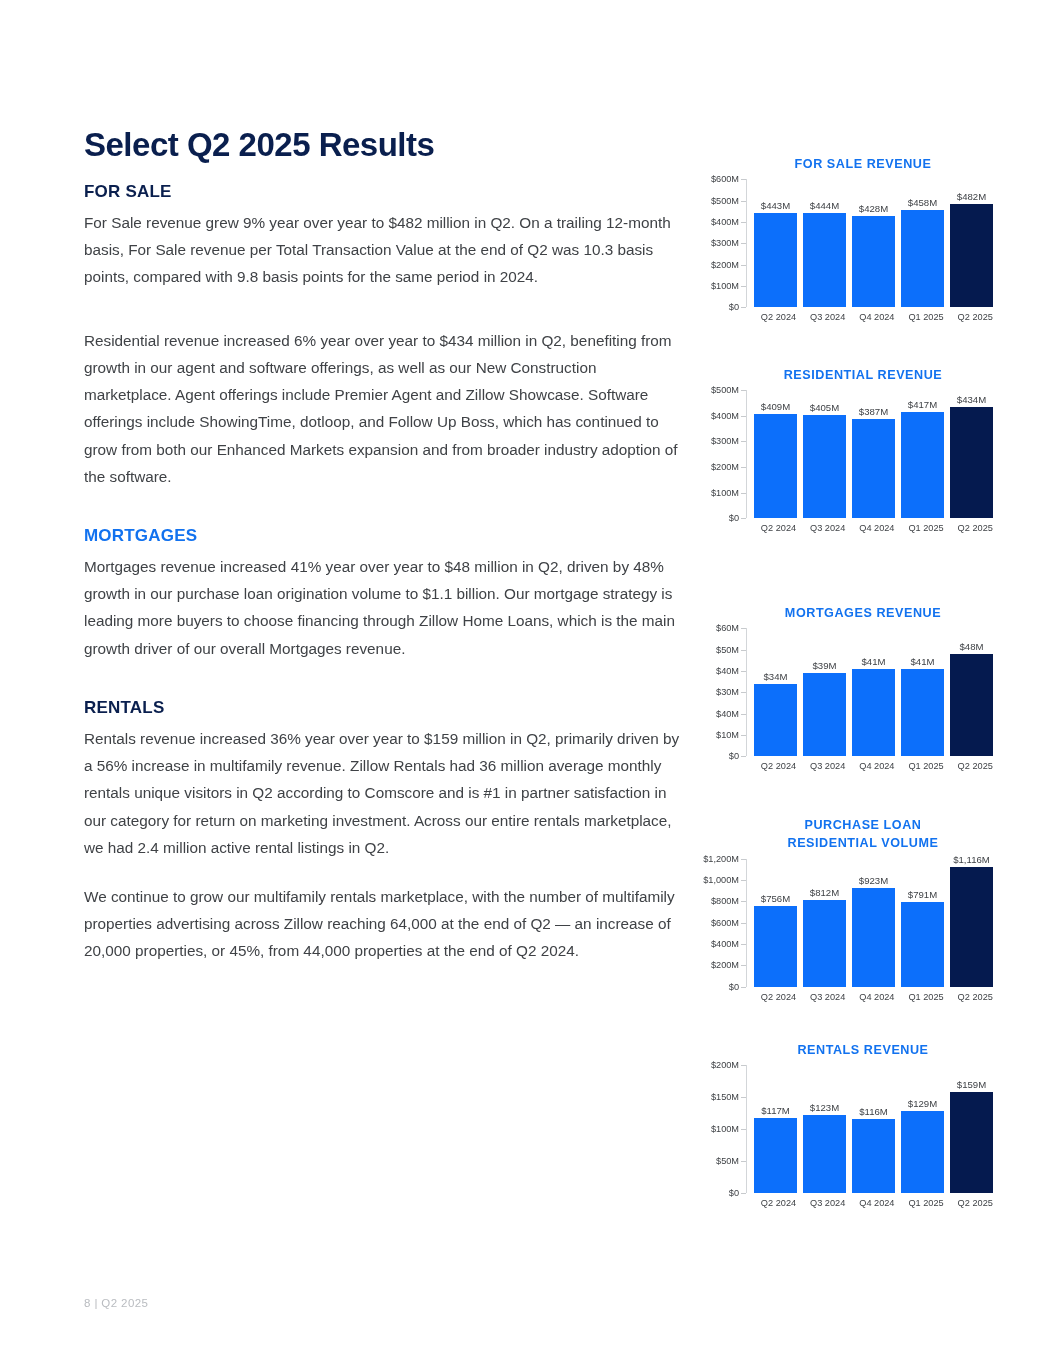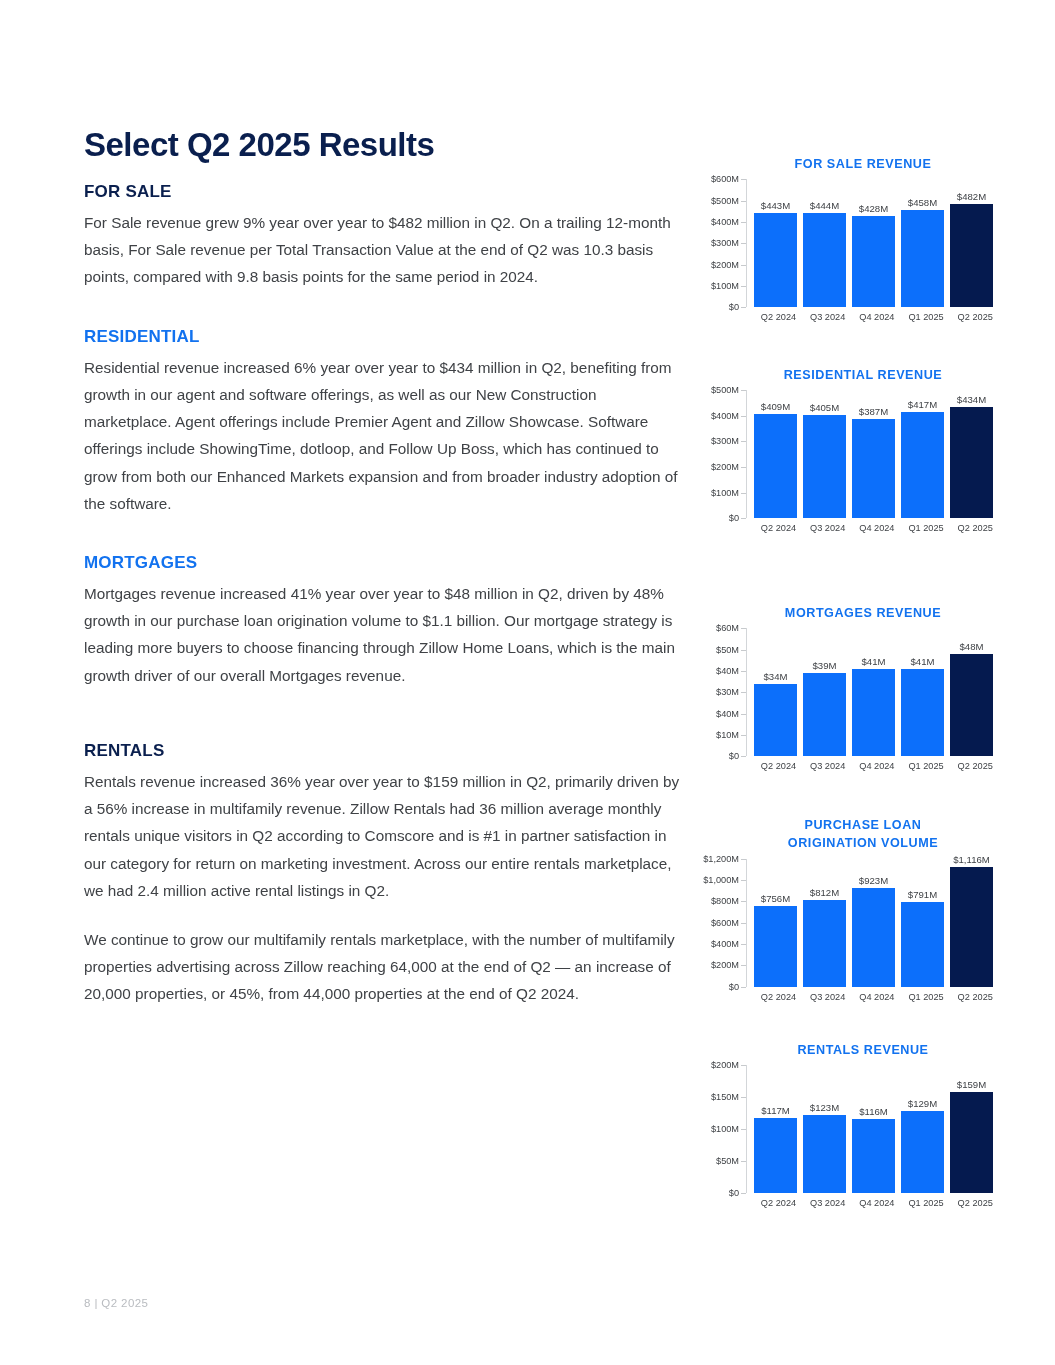--- a/index.html
+++ b/index.html
@@ -23,21 +23,21 @@
     letter-spacing: -0.5px;
     margin-bottom: 18px;
   }
   .section { margin-bottom: 6px; }
   .section-heading {
     font-size: 17px;
     font-weight: 800;
     letter-spacing: 0.2px;
     margin-bottom: 7px;
   }
-  .section-heading.navy { color: #0a1f4e; margin-top: 16px; }
+  .section-heading.navy { color: #0a1f4e; }
   .section-heading.blue { color: #1272ef; }
   .body-text {
     font-size: 15.3px;
     line-height: 1.78;
     color: #3f4246;
   }
   .gap-lg { height: 30px; }
   .gap-md { height: 22px; }
 
   .footer {
@@ -148,21 +148,20 @@
 
   <div class="content">
     <h1 class="page-title">Select Q2 2025 Results</h1>
     <div id="sections">
         <div class="section">
           <div class="section-heading navy">FOR SALE</div>
           <p class="body-text">For Sale revenue grew 9% year over year to $482 million in Q2. On a trailing 12-month basis, For Sale revenue per Total Transaction Value at the end of Q2 was 10.3 basis points, compared with 9.8 basis points for the same period in 2024.</p>
         </div>
         <div class="gap-lg"></div>
         <div class="section">
-          <div class="section-heading blue">RESIDENTIAL</div>
           <p class="body-text">Residential revenue increased 6% year over year to $434 million in Q2, benefiting from growth in our agent and software offerings, as well as our New Construction marketplace. Agent offerings include Premier Agent and Zillow Showcase. Software offerings include ShowingTime, dotloop, and Follow Up Boss, which has continued to grow from both our Enhanced Markets expansion and from broader industry adoption of the software.</p>
         </div>
         <div class="gap-lg"></div>
         <div class="section">
           <div class="section-heading blue">MORTGAGES</div>
           <p class="body-text">Mortgages revenue increased 41% year over year to $48 million in Q2, driven by 48% growth in our purchase loan origination volume to $1.1 billion. Our mortgage strategy is leading more buyers to choose financing through Zillow Home Loans, which is the main growth driver of our overall Mortgages revenue.</p>
         </div>
         <div class="gap-lg"></div>
         <div class="section">
           <div class="section-heading navy">RENTALS</div>
@@ -312,21 +311,21 @@
           <div class="xtick">Q2 2024</div>
           <div class="xtick">Q3 2024</div>
           <div class="xtick">Q4 2024</div>
           <div class="xtick">Q1 2025</div>
           <div class="xtick">Q2 2025</div>
         </div>
       </div>
       <div class="chart-block" style="position: absolute; top: 661px; left: 0px; width: 300px;">
         <div class="chart-title">
           <div>PURCHASE LOAN</div>
-          <div>ORIGINATION VOLUME</div>
+          <div>RESIDENTIAL VOLUME</div>
         </div>
         <div class="plot">
           <div class="yaxis">
             <div class="ytick" style="top: 0%;">$1,200M</div>
             <div class="ytick" style="top: 16.6667%; margin-left: 36px;">$1,000M</div>
             <div class="ytick" style="top: 33.3333%;">$800M</div>
             <div class="ytick" style="top: 50%;">$600M</div>
             <div class="ytick" style="top: 66.6667%;">$400M</div>
             <div class="ytick" style="top: 83.3333%;">$200M</div>
             <div class="ytick" style="top: 100%;">$0</div>

